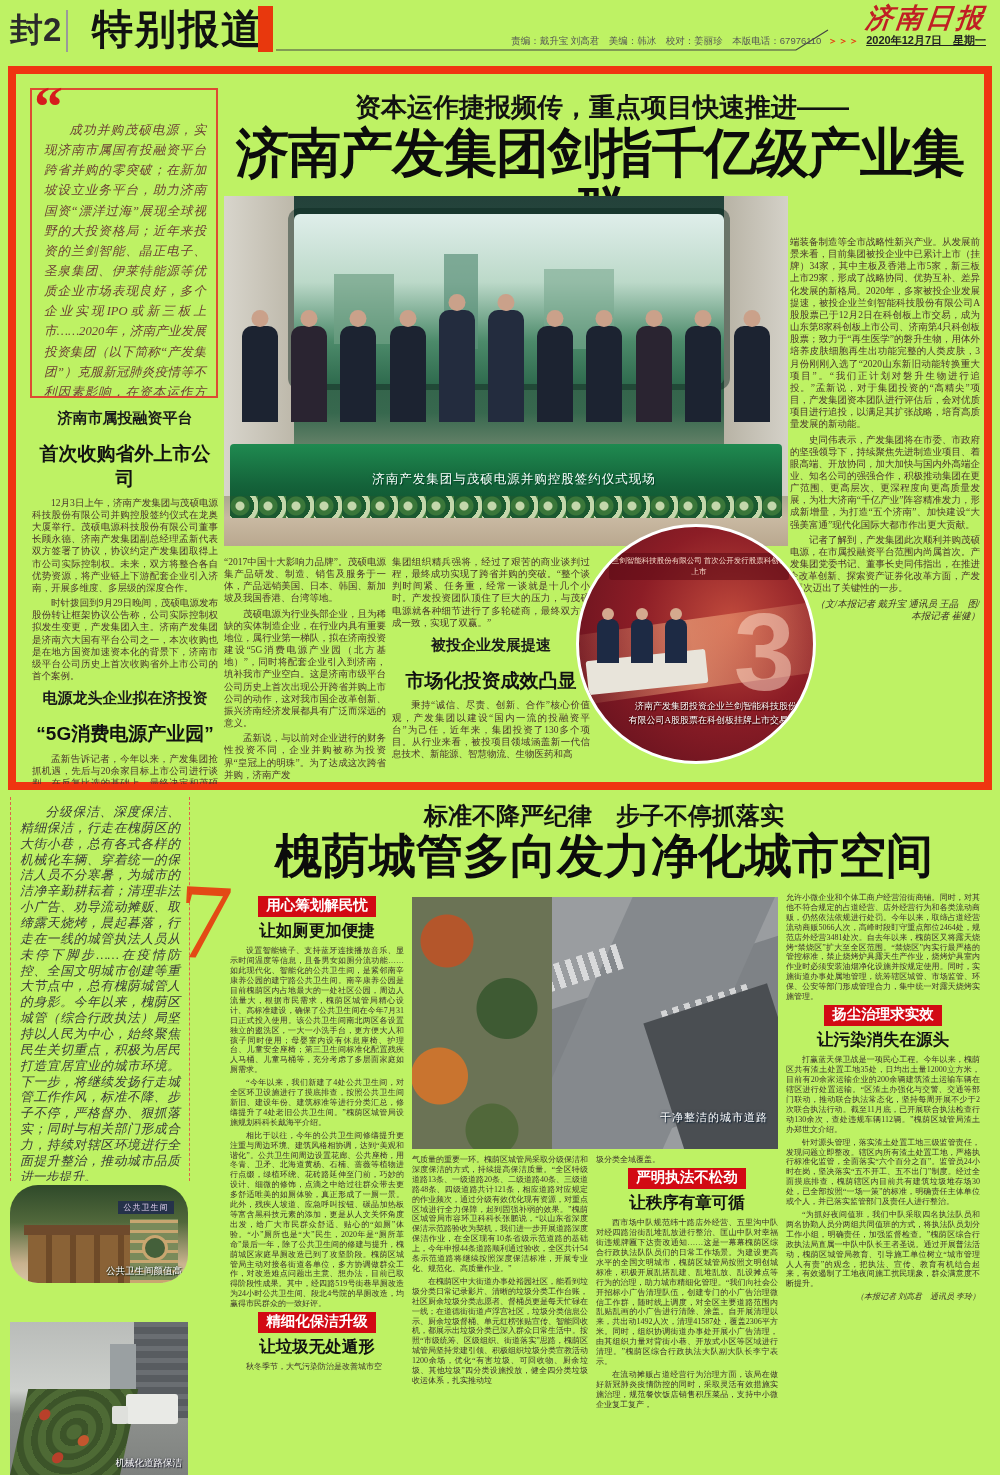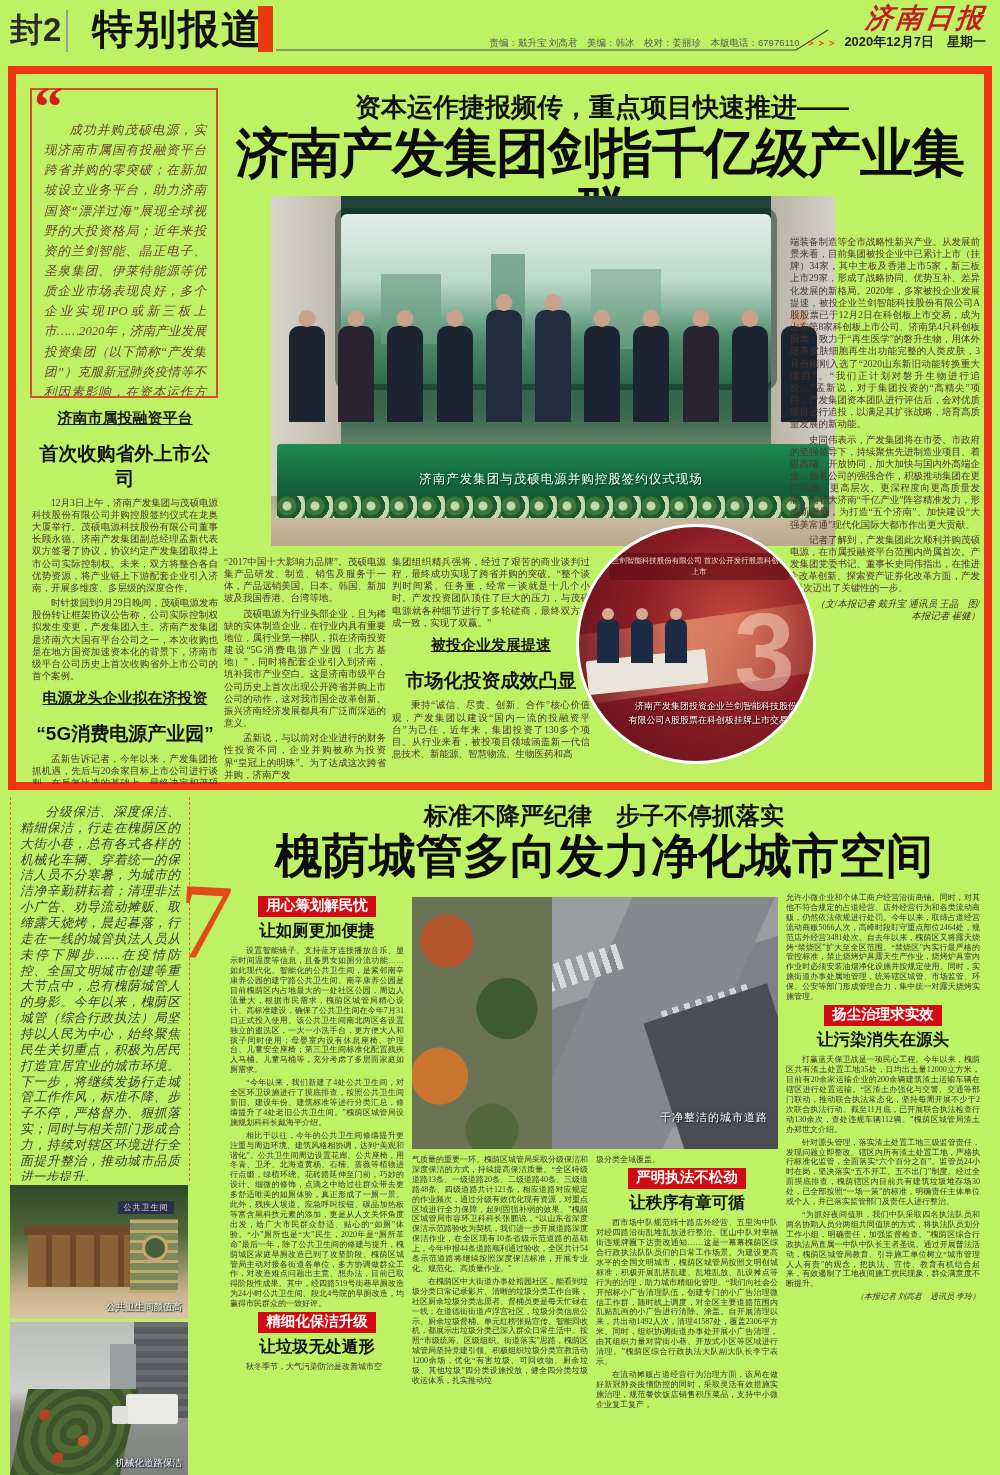--- a/index.html
+++ b/index.html
@@ -13,39 +13,39 @@
   .hdr-vdiv{position:absolute;left:66px;top:10px;width:2px;height:42px;background:#9a9a9a;}
   .section-label{position:absolute;left:80px;top:2px;font-size:41px;font-weight:900;color:#111;
                  letter-spacing:2px;font-family:"Liberation Sans",sans-serif;margin-left:12px;}
   .hdr-redbar{position:absolute;left:258px;top:6px;width:15px;height:46px;background:#e8380d;}
   .hdr-line{position:absolute;left:276px;top:26px;}
   .paper-name{position:absolute;right:14px;top:0px;font-size:27px;font-weight:bold;color:#c01f24;
               font-style:italic;letter-spacing:3px;transform:skewX(-6deg);}
   .info-line{position:absolute;right:14px;top:33px;font-size:9.5px;color:#555;
              font-family:"Liberation Sans",sans-serif;white-space:nowrap;}
   .info-line .arrows{color:#e8380d;font-weight:bold;letter-spacing:1px;margin:0 4px;}
-  .info-line .date{color:#222;font-weight:bold;font-size:13px;}
+  .info-line .date{color:#222;font-weight:bold;font-size:11px;text-decoration:underline;}
 
   
   .a1-frame{position:absolute;left:8px;top:66px;width:984px;height:724px;border:8px solid #ef3511;
             background:transparent;}
 
   .quote-box{position:absolute;left:30px;top:88px;width:188px;height:310px;border:2px solid #dd4b33;
              padding:30px 10px 6px 12px;overflow:hidden;}
   .quote-mark{position:absolute;left:34px;top:78px;font-size:58px;line-height:1;color:#d61c1c;font-weight:bold;}
   .quote-text{font-size:12.6px;line-height:1.6;color:#6b4036;font-style:italic;text-align:justify;text-indent:2em;}
 
   .a1-kicker{position:absolute;left:228px;top:90px;width:748px;text-align:center;font-size:26px;
              font-weight:900;color:#121212;font-family:"Liberation Sans",sans-serif;}
   .a1-headline{position:absolute;left:222px;top:124px;width:756px;text-align:center;font-size:53px;
                font-weight:900;color:#0c0c0c;letter-spacing:-1px;line-height:1.1;}
 
   
   .photo-main{position:absolute;left:224px;top:196px;width:564px;height:350px;overflow:hidden;
-              background:linear-gradient(180deg,#23413a 0%,#2c5a44 35%,#37684e 62%,#c9b9a2 92%,#b9a88f 100%);margin-left:47px;}
+              background:linear-gradient(180deg,#23413a 0%,#2c5a44 35%,#37684e 62%,#c9b9a2 92%,#b9a88f 100%);}
   .pm-screen{position:absolute;left:70px;top:18px;width:430px;height:170px;border-radius:6px;
              background:linear-gradient(180deg,#dfeeea 0%,#bcd9c9 40%,#4c8a6a 75%,#2f6b4e 100%);
              box-shadow:0 0 0 6px rgba(10,40,30,.45);}
   .pm-sky1{position:absolute;left:40px;top:60px;width:60px;height:70px;background:#6f9f85;opacity:.7;}
   .pm-sky2{position:absolute;left:150px;top:40px;width:34px;height:95px;background:#5c927a;opacity:.7;}
   .pm-sky3{position:absolute;left:250px;top:55px;width:70px;height:80px;background:#7aa98f;opacity:.6;}
   .pm-curtain-l{position:absolute;left:0;top:0;width:70px;height:300px;background:linear-gradient(90deg,#d8d5cc,#bdb8aa);}
   .pm-curtain-r{position:absolute;right:0;top:0;width:64px;height:300px;background:linear-gradient(270deg,#d4d1c8,#b8b3a5);}
   .pm-people{position:absolute;left:18px;top:96px;width:528px;height:130px;display:flex;
              justify-content:space-between;align-items:flex-end;}
@@ -60,21 +60,21 @@
               background:repeating-radial-gradient(circle at 10px 10px,#d8e6b8 0 4px,#3f7a3a 5px 9px,#1c5a30 10px 14px);
               background-size:28px 22px;opacity:.9;}
   .pm-caption{position:absolute;left:110px;bottom:58px;width:360px;text-align:center;font-size:12.5px;
               color:#fff;letter-spacing:1px;text-shadow:0 0 3px #063,1px 1px 1px #032;z-index:5;}
 
   
   .a1col{position:absolute;overflow:hidden;font-size:9.5px;line-height:1.28;color:#4a342c;text-align:justify;}
   .a1col p{margin:0 0 3px;text-indent:2em;}
   .a1col p.cont{text-indent:0;}
   .subhead1{font-size:15px;font-weight:900;text-align:center;color:#1a1a1a;margin:6px 0 1px;
-            font-family:"Liberation Sans",sans-serif;text-indent:0!important;text-decoration:underline;}
+            font-family:"Liberation Sans",sans-serif;text-indent:0!important;}
   .subhead2{font-size:19px;font-weight:700;text-align:center;color:#111;margin:15px 0 6px;
             font-family:"Liberation Sans",sans-serif;text-indent:0!important;}
   .a1-col1{left:32px;top:402px;width:186px;height:382px;}
   .a1-col2{left:224px;top:556px;width:162px;height:228px;}
   .a1-col3{left:392px;top:556px;width:198px;height:228px;}
   .a1-col5{left:574px;top:196px;width:406px;height:590px;margin-top:40px;}
   .spacerA{float:left;width:216px;height:330px;}
   .spacerB{float:left;clear:left;width:240px;height:248px;shape-outside:circle(126px at 112px 118px);}
   .credit{text-align:right;font-style:italic;color:#3c2f28;margin-top:2px;}
 
@@ -133,22 +133,22 @@
           background:repeating-linear-gradient(90deg,#d4d5d6 0 6px,transparent 6px 12px);}
   .trees-a{position:absolute;left:-10px;top:-10px;width:150px;height:270px;
            background:radial-gradient(circle at 30% 20%,#b4562b 0 26px,transparent 27px),
                       radial-gradient(circle at 70% 45%,#3e5a33 0 30px,transparent 31px),
                       radial-gradient(circle at 25% 70%,#c9742f 0 28px,transparent 29px),
                       radial-gradient(circle at 60% 90%,#51683a 0 26px,transparent 27px),#6b7355;}
   .bldg-sh{position:absolute;right:-20px;bottom:-30px;width:130px;height:180px;background:#4a4e52;transform:rotate(-18deg);}
   .pmid-caption{position:absolute;right:10px;bottom:24px;font-size:11px;color:#fff;letter-spacing:1px;
                 text-shadow:0 0 3px #234,1px 1px 1px #123;}
 
-  .photo-l1{position:absolute;left:10px;top:1185px;width:178px;height:134px;overflow:hidden;
-            background:linear-gradient(180deg,#2f4a2a 0%,#51683b 38%,#c9b28e 80%,#d8c6a6 100%);}
+  .photo-l1{position:absolute;left:10px;top:1185px;width:178px;height:98px;overflow:hidden;
+            background:linear-gradient(180deg,#2f4a2a 0%,#51683b 38%,#c9b28e 80%,#d8c6a6 100%);border-radius:28px;}
   .pl1-roof{position:absolute;left:14px;top:40px;width:120px;height:10px;background:#6e4a2c;}
   .pl1-body{position:absolute;left:18px;top:50px;width:110px;height:52px;
             background:repeating-linear-gradient(90deg,#8a6236 0 18px,#6e4a28 18px 24px);}
   .pl1-lattice{position:absolute;right:10px;top:34px;width:48px;height:74px;
                background:repeating-linear-gradient(0deg,#c8a670 0 3px,#7a8a5a 3px 10px),
                           repeating-linear-gradient(90deg,rgba(200,166,112,.9) 0 3px,transparent 3px 10px);}
   .pl1-hole{position:absolute;right:20px;top:50px;width:26px;height:26px;border-radius:50%;
             border:3px solid #c8a670;background:#44603a;}
   .pl1-sign{position:absolute;right:14px;top:16px;width:56px;height:13px;background:#25324a;color:#e4d2f0;
             font-size:8px;text-align:center;line-height:13px;letter-spacing:1px;}

